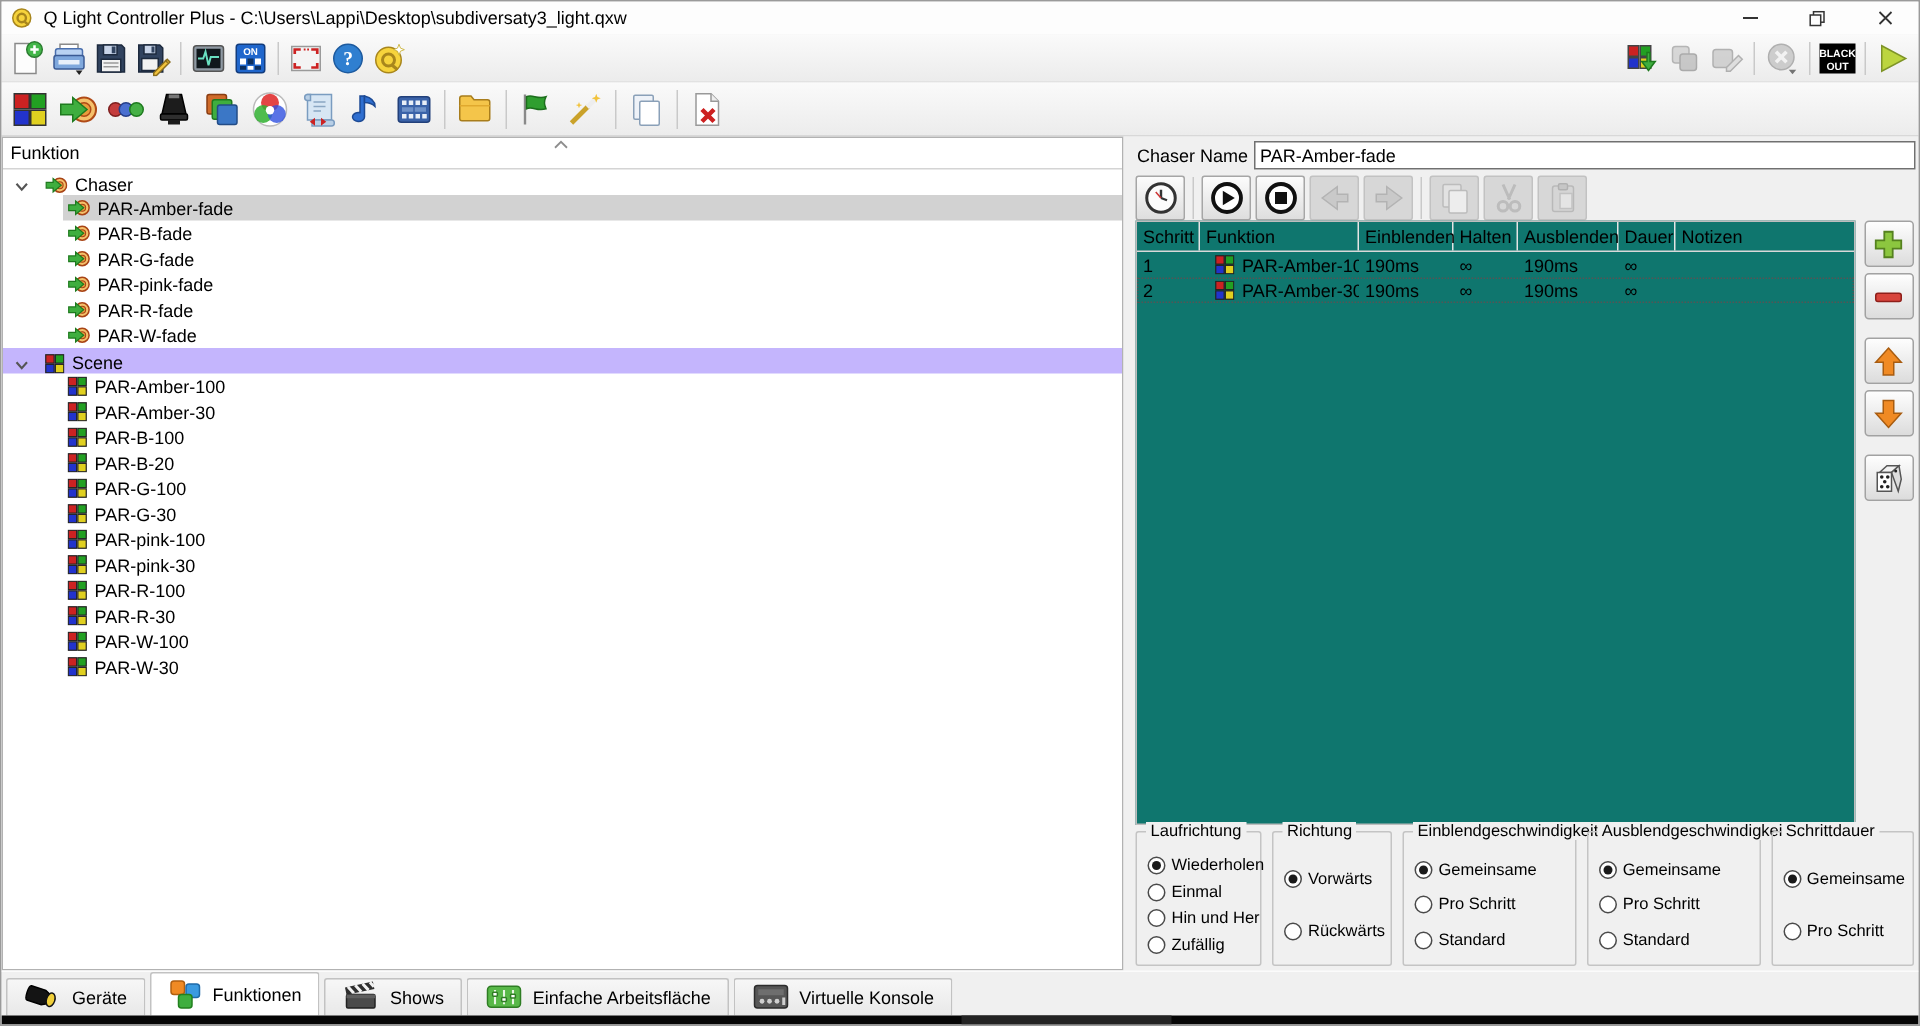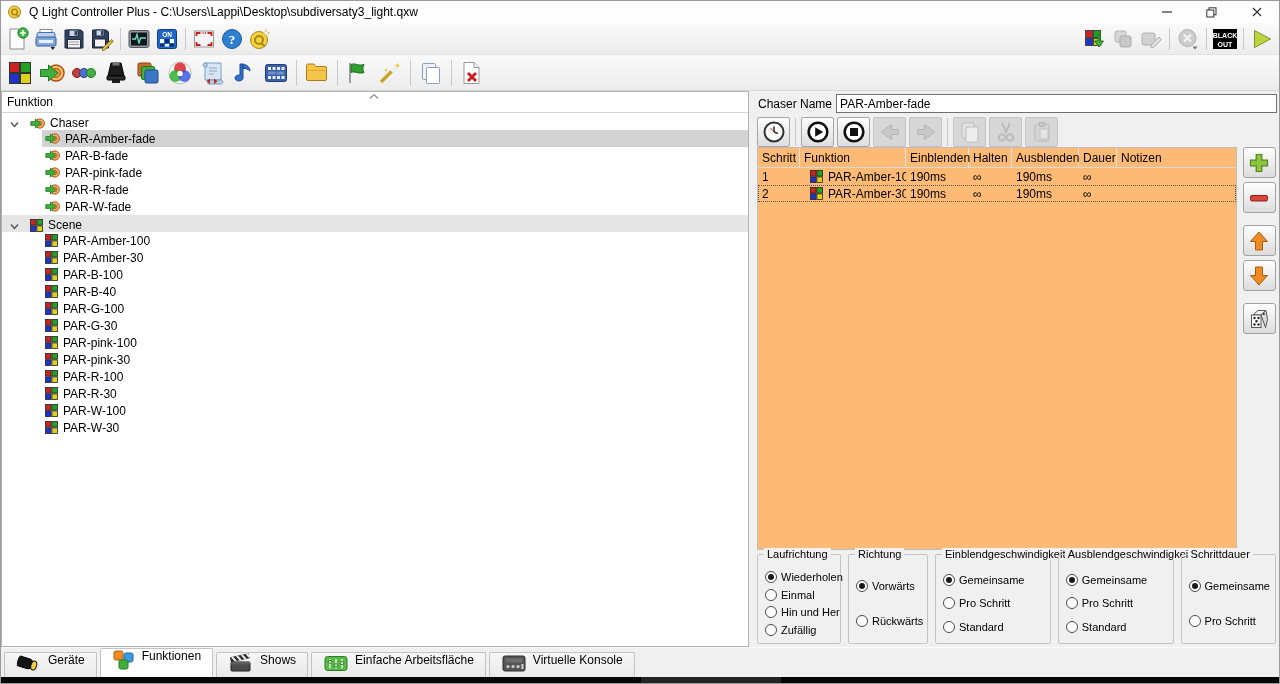--- a/index.html
+++ b/index.html
@@ -26,74 +26,74 @@
   svg{display:block;}
   
   .main{position:absolute;top:90px;left:0;right:0;bottom:36px;display:flex;}
   .tree-panel{width:748px;background:#fff;border:1px solid #b2b2b2;display:flex;flex-direction:column;}
   .tree-header{height:21px;border-bottom:1px solid #d4d4d4;display:flex;align-items:center;
     padding-left:5px;position:relative;background:#fff;flex:none;}
   .sort-ind{position:absolute;left:366px;top:1px;}
   .tree-body{flex:1;overflow:hidden;}
   .tree-row{height:17px;display:flex;align-items:flex-end;}
   .tree-row.group{padding-left:5px;}
-  .tree-row.group.highlight{background:#e5e5e5;}
+  .tree-row.group.highlight{background:#c4b5fd;}
   .tree-row .chev{width:14px;display:flex;justify-content:center;}
   .tree-row .ticon{margin:0 5px 0 7px;display:flex;}
   .tree-row.group .ticon{margin-left:9px;}
   .tree-row .indent{width:40px;flex:none;}
   .tree-row .inner{flex:1;height:100%;display:flex;align-items:center;}
   .tree-row.child .ticon{margin:0 5px 0 3px;}
   .tree-row.child.selected .inner{background:#d2d2d2;}
   .splitter{width:4px;background:#f0f0f0;}
   
   .editor-panel{flex:1;position:relative;background:#f0f0f0;}
   .name-row{position:absolute;top:3px;left:5px;right:2px;height:19px;display:flex;align-items:center;}
   .name-row label{margin-right:4px;white-space:nowrap;}
   .name-row input{flex:1;height:19px;border:1px solid #707070;background:#fff;padding:0 3px;
     font:12px "Liberation Sans",sans-serif;cursor:text;}
   .editor-toolbar{position:absolute;top:25px;left:4px;height:32px;display:flex;align-items:center;}
   .editor-toolbar .tbtn{width:33px;height:30px;margin-right:3px;border:1px solid #a6a6a6;
     background:linear-gradient(#fcfcfc,#dedede);}
   .editor-toolbar .tbtn.disabled{background:#d7d7d7;border-color:#c2c2c2;}
   .editor-toolbar .tb-sep{height:28px;margin:0 5px 0 2px;}
   .table-wrap{position:absolute;top:56px;left:4px;right:2px;bottom:97px;display:flex;}
-  .steps-table{flex:1;border:1px solid #bdbdbd;background:#fdba74;margin-right:4px;overflow:hidden;}
+  .steps-table{flex:1;border:1px solid #bdbdbd;background:#0f766e;margin-right:4px;overflow:hidden;}
   .trow{display:grid;grid-template-columns:42px 106px 63px 43px 67px 38px 1fr;align-items:center;}
   .thead{height:20px;border-bottom:1px solid #d8d8d8;}
   .thead .th{height:100%;display:flex;align-items:center;padding:0 4px;border-right:1px solid #e4e4e4;}
   .thead .th:last-child{border-right:none;}
   .tbody .trow{height:17px;}
   .tbody .td{padding:0 4px;display:flex;align-items:center;white-space:nowrap;overflow:hidden;}
   .tbody .trow.focused{outline:1px dotted #555;outline-offset:-1px;}
   .td .ticon{margin:0 5px 0 6px;display:flex;}
   .side-buttons{width:36px;display:flex;flex-direction:column;align-items:center;}
   .sbtn{width:33px;height:31px;margin-bottom:4px;border:1px solid #a2a2a2;border-radius:3px;
     background:linear-gradient(#fefefe,#dcdcdc);display:flex;align-items:center;justify-content:center;}
   .tb-gap{height:8px;}
   
-  .options-row{position:absolute;left:4px;right:3px;bottom:3px;height:90px;display:flex;gap:7px;}
+  .options-row{position:absolute;left:4px;right:3px;bottom:3px;height:90px;display:flex;gap:7px;justify-content:flex-end;}
   .groupbox{position:relative;border:1px solid #c4c4c4;border-radius:2px;
     padding:13px 5px 4px 7px;display:flex;flex-direction:column;justify-content:space-around;}
   .groupbox .gtitle{position:absolute;top:-7px;left:6px;background:#f0f0f0;padding:0 3px;
     font-size:11px;white-space:nowrap;}
   .groupbox:nth-child(1){width:84px;}
   .groupbox:nth-child(2){width:80px;}
   .groupbox:nth-child(3){width:125px;}
   .groupbox:nth-child(4){width:125px;}
   .groupbox:nth-child(5){flex:1;}
   .option{display:flex;align-items:center;font-size:11px;white-space:nowrap;}
   .radio{width:12px;height:12px;border:1px solid #4a4a4a;border-radius:50%;margin-right:4px;
     background:#fff;position:relative;flex:none;}
   .radio.checked::after{content:"";position:absolute;left:2px;top:2px;width:6px;height:6px;
     border-radius:50%;background:#1a1a1a;}
   
   .tabbar{position:absolute;left:0;right:0;bottom:6px;height:30px;background:#f0f0f0;
     display:flex;align-items:flex-end;padding-left:3px;border-top:1px solid #fbfbfb;}
-  .tab{display:flex;align-items:flex-start;gap:6px;height:25px;padding:0 11px;margin-right:3px;
+  .tab{display:flex;align-items:center;gap:6px;height:25px;padding:0 11px;margin-right:3px;
     border:1px solid #c2c2c2;border-bottom:none;border-radius:2px 2px 0 0;
     background:linear-gradient(#f7f7f7,#e8e8e8);white-space:nowrap;}
   .tab.active{height:29px;background:#fff;}
   .strip{position:absolute;left:0;right:0;bottom:0;height:6px;background:#050505;}
   .strip-seg{position:absolute;left:640px;width:140px;top:0;bottom:0;background:#232323;}
 </style>
 </head>
 <body>
 
 <div class="window">
@@ -491,20 +491,33 @@
           <div class="tree-row child">
             <span class="indent"></span>
             <span class="inner">
               <span class="ticon">
                 <svg width="15" height="13" viewBox="0 0 15 13">
                   <circle cx="9.8" cy="6.5" r="4.6" fill="#f5c06a" stroke="#a84315"></circle>
                   <circle cx="9.8" cy="6.5" r="2.3" fill="#e89c3c" stroke="#a84315" stroke-width="0.7"></circle>
                   <path d="M0.8 4.6h4.6V2l5.4 4.5L5.4 11V8.4H0.8z" fill="#3fae3f" stroke="#1e7a1e" stroke-width="0.8"></path>
                 </svg>
               </span>
+              <span class="tlabel">PAR-G-fade</span>
+            </span>
+          </div>
+          <div class="tree-row child">
+            <span class="indent"></span>
+            <span class="inner">
+              <span class="ticon">
+                <svg width="15" height="13" viewBox="0 0 15 13">
+                  <circle cx="9.8" cy="6.5" r="4.6" fill="#f5c06a" stroke="#a84315"></circle>
+                  <circle cx="9.8" cy="6.5" r="2.3" fill="#e89c3c" stroke="#a84315" stroke-width="0.7"></circle>
+                  <path d="M0.8 4.6h4.6V2l5.4 4.5L5.4 11V8.4H0.8z" fill="#3fae3f" stroke="#1e7a1e" stroke-width="0.8"></path>
+                </svg>
+              </span>
               <span class="tlabel">PAR-pink-fade</span>
             </span>
           </div>
           <div class="tree-row child">
             <span class="indent"></span>
             <span class="inner">
               <span class="ticon">
                 <svg width="15" height="13" viewBox="0 0 15 13">
                   <circle cx="9.8" cy="6.5" r="4.6" fill="#f5c06a" stroke="#a84315"></circle>
                   <circle cx="9.8" cy="6.5" r="2.3" fill="#e89c3c" stroke="#a84315" stroke-width="0.7"></circle>
@@ -589,21 +602,21 @@
             <span class="indent"></span>
             <span class="inner">
               <span class="ticon">
                 <svg width="13" height="13" viewBox="0 0 13 13">
                   <rect x="0.5" y="0.5" width="5.6" height="5.6" fill="#cc2222" stroke="#222" stroke-width="0.8"></rect>
                   <rect x="6.9" y="0.5" width="5.6" height="5.6" fill="#22a022" stroke="#222" stroke-width="0.8"></rect>
                   <rect x="0.5" y="6.9" width="5.6" height="5.6" fill="#2233cc" stroke="#222" stroke-width="0.8"></rect>
                   <rect x="6.9" y="6.9" width="5.6" height="5.6" fill="#e0d020" stroke="#222" stroke-width="0.8"></rect>
                 </svg>
               </span>
-              <span class="tlabel">PAR-B-40</span>
+              <span class="tlabel">PAR-B-20</span>
             </span>
           </div>
           <div class="tree-row child">
             <span class="indent"></span>
             <span class="inner">
               <span class="ticon">
                 <svg width="13" height="13" viewBox="0 0 13 13">
                   <rect x="0.5" y="0.5" width="5.6" height="5.6" fill="#cc2222" stroke="#222" stroke-width="0.8"></rect>
                   <rect x="6.9" y="0.5" width="5.6" height="5.6" fill="#22a022" stroke="#222" stroke-width="0.8"></rect>
                   <rect x="0.5" y="6.9" width="5.6" height="5.6" fill="#2233cc" stroke="#222" stroke-width="0.8"></rect>

